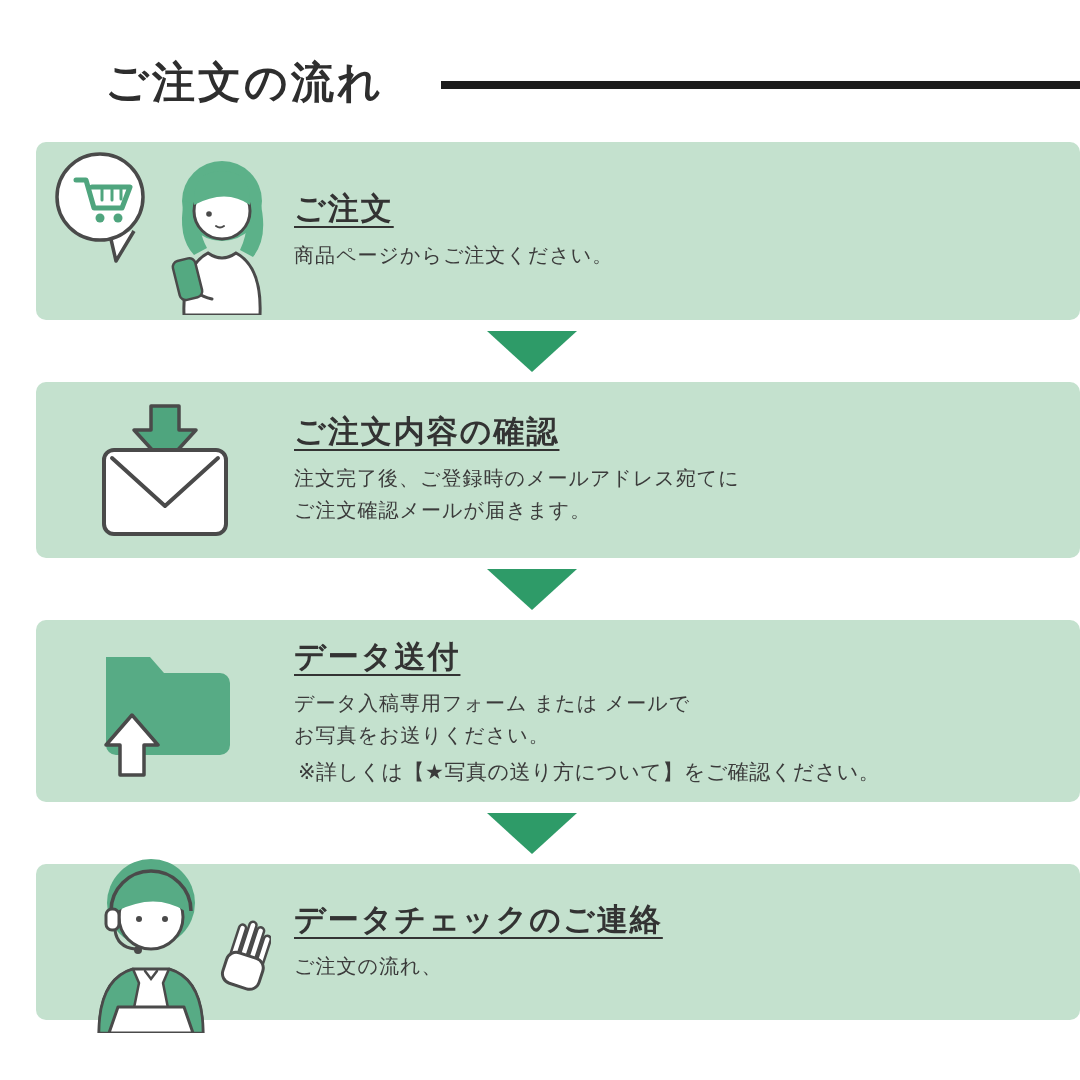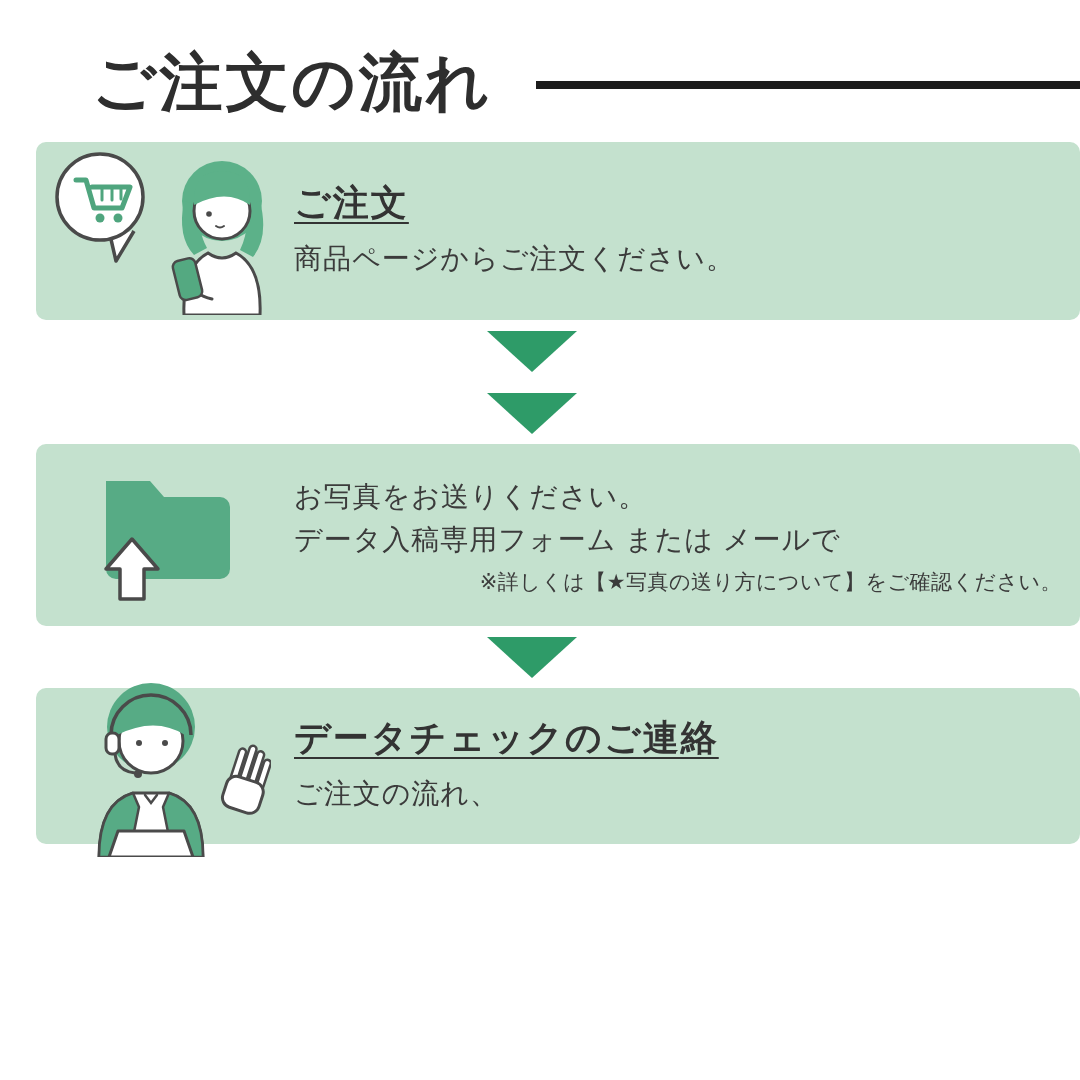--- a/index.html
+++ b/index.html
@@ -12,22 +12,22 @@
   }
 
   
   .header {
     display: flex;
     align-items: center;
     padding: 50px 0 0 92px;
     height: 66px;
   }
   .header h1 {
-    margin: 0;
-    font-size: 63px;
+    margin: 13px;
+    font-size: 43px;
     font-weight: 700;
     letter-spacing: 3px;
     color: #2e2e2e;
     white-space: nowrap;
   }
   .header .rule {
     flex: 1;
     height: 8px;
     background: #1c1c1c;
     margin-left: 44px;
@@ -52,41 +52,40 @@
     width: 258px;
     flex: 0 0 258px;
     display: flex;
     justify-content: center;
     align-items: center;
   }
   .text-col { flex: 1; padding-right: 18px; }
 
   .step-title {
     margin: 0 0 12px 0;
-    font-size: 36px;
+    font-size: 31px;
     font-weight: 700;
     letter-spacing: 2px;
     color: #333333;
     text-decoration: underline;
     text-underline-offset: 7px;
     text-decoration-thickness: 1.5px;
   }
   .step-line {
     margin: 4px 0;
-    font-size: 28px;
+    font-size: 20px;
     line-height: 1.38;
     letter-spacing: 1px;
     color: #3b3b3b;
   }
   .step-note {
-    margin: 8px 0 0 11px;
+    margin: 8px 0 0 4px;
     font-size: 21px;
     letter-spacing: 0.5px;
     color: #3b3b3b;
-    text-align: right;
   }
   .step-note:empty, .step-line:empty { display: none; }
 
   
   .arrow-wrap {
     height: 62px;
     margin-left: 36px;
     display: flex;
     justify-content: center;
     align-items: center;
@@ -144,37 +143,55 @@
       <h2 class="step-title">ご注文</h2>
       <p class="step-line">商品ページからご注文ください。</p>
 
     </div>
   </section>
 
   <div class="arrow-wrap">
     <div class="down-arrow"></div>
   </div>
 
+  <section class="step s2">
+    <div class="icon-col">
+      <svg viewBox="0 0 150 136" width="150" height="136" aria-hidden="true">
+
+        <path d="M61 4 h28 v24 h17 l-31 34 -31 -34 h17 Z" fill="#4fa57e" stroke="#4a4a4a" stroke-width="3.5" stroke-linejoin="round"></path>
+
+        <rect x="14" y="48" width="122" height="84" rx="10" fill="#ffffff" stroke="#4a4a4a" stroke-width="4"></rect>
+        <path d="M22 56 L75 104 L128 56" fill="none" stroke="#4a4a4a" stroke-width="4" stroke-linecap="round" stroke-linejoin="round"></path>
+      </svg>
+    </div>
+    <div class="text-col">
+      <h2 class="step-title">ご注文内容の確認</h2>
+      <p class="step-line">注文完了後、ご登録時のメールアドレス宛てに</p>
+      <p class="step-line">ご注文確認メールが届きます。</p>
+
+    </div>
+  </section>
 
   <div class="arrow-wrap">
     <div class="down-arrow"></div>
   </div>
 
   <section class="step s3">
     <div class="icon-col">
       <svg viewBox="0 0 158 136" width="158" height="136" aria-hidden="true">
 
         <path d="M20 14 h44 l14 16 h56 a10 10 0 0 1 10 10 v62 a10 10 0 0 1 -10 10 H30 a10 10 0 0 1 -10 -10 Z" fill="#57ab85"></path>
 
         <path d="M34 132 v-30 h-14 l26 -30 26 30 h-14 v30 Z" fill="#ffffff" stroke="#4a4a4a" stroke-width="3.5" stroke-linejoin="round"></path>
       </svg>
     </div>
     <div class="text-col">
+      <h2 class="step-title">データ送付</h2>
+      <p class="step-line">データ入稿専用フォーム または メールで</p>
       <p class="step-line">お写真をお送りください。</p>
-      <p class="step-line">データ入稿専用フォーム または メールで</p>
       <p class="step-note">※詳しくは【★写真の送り方について】をご確認ください。</p>
     </div>
   </section>
 
   <div class="arrow-wrap">
     <div class="down-arrow"></div>
   </div>
 
   <section class="step s4">
     <div class="icon-col">

